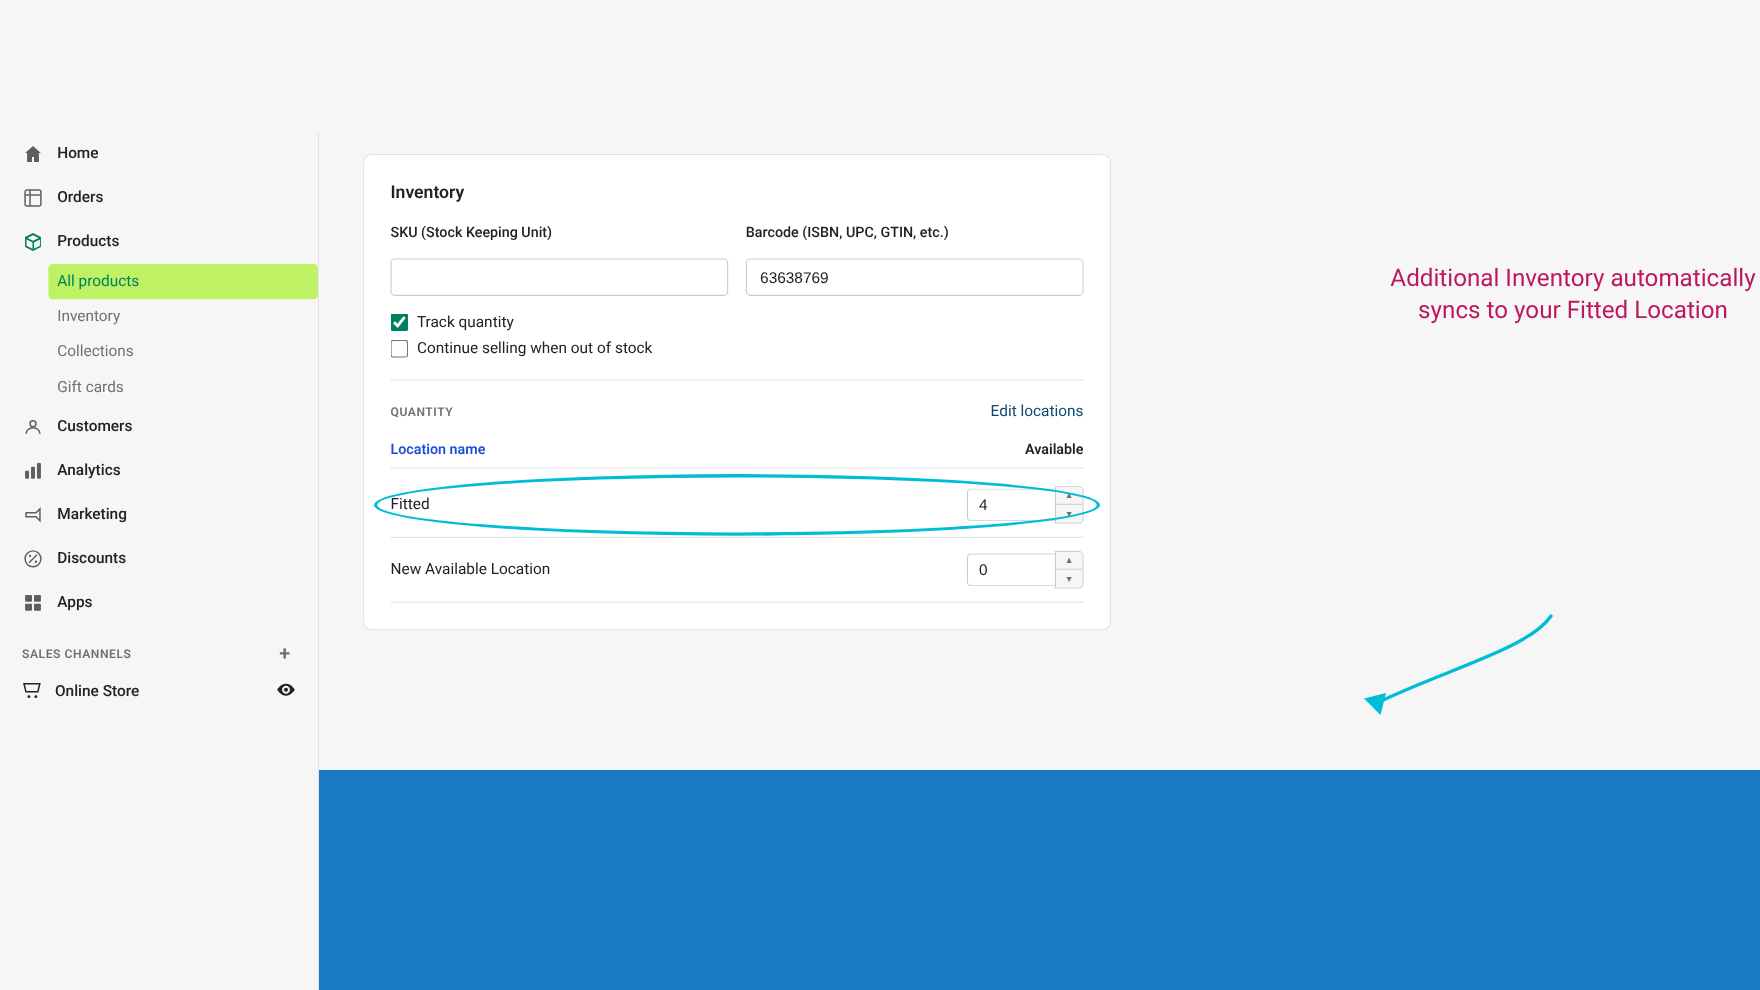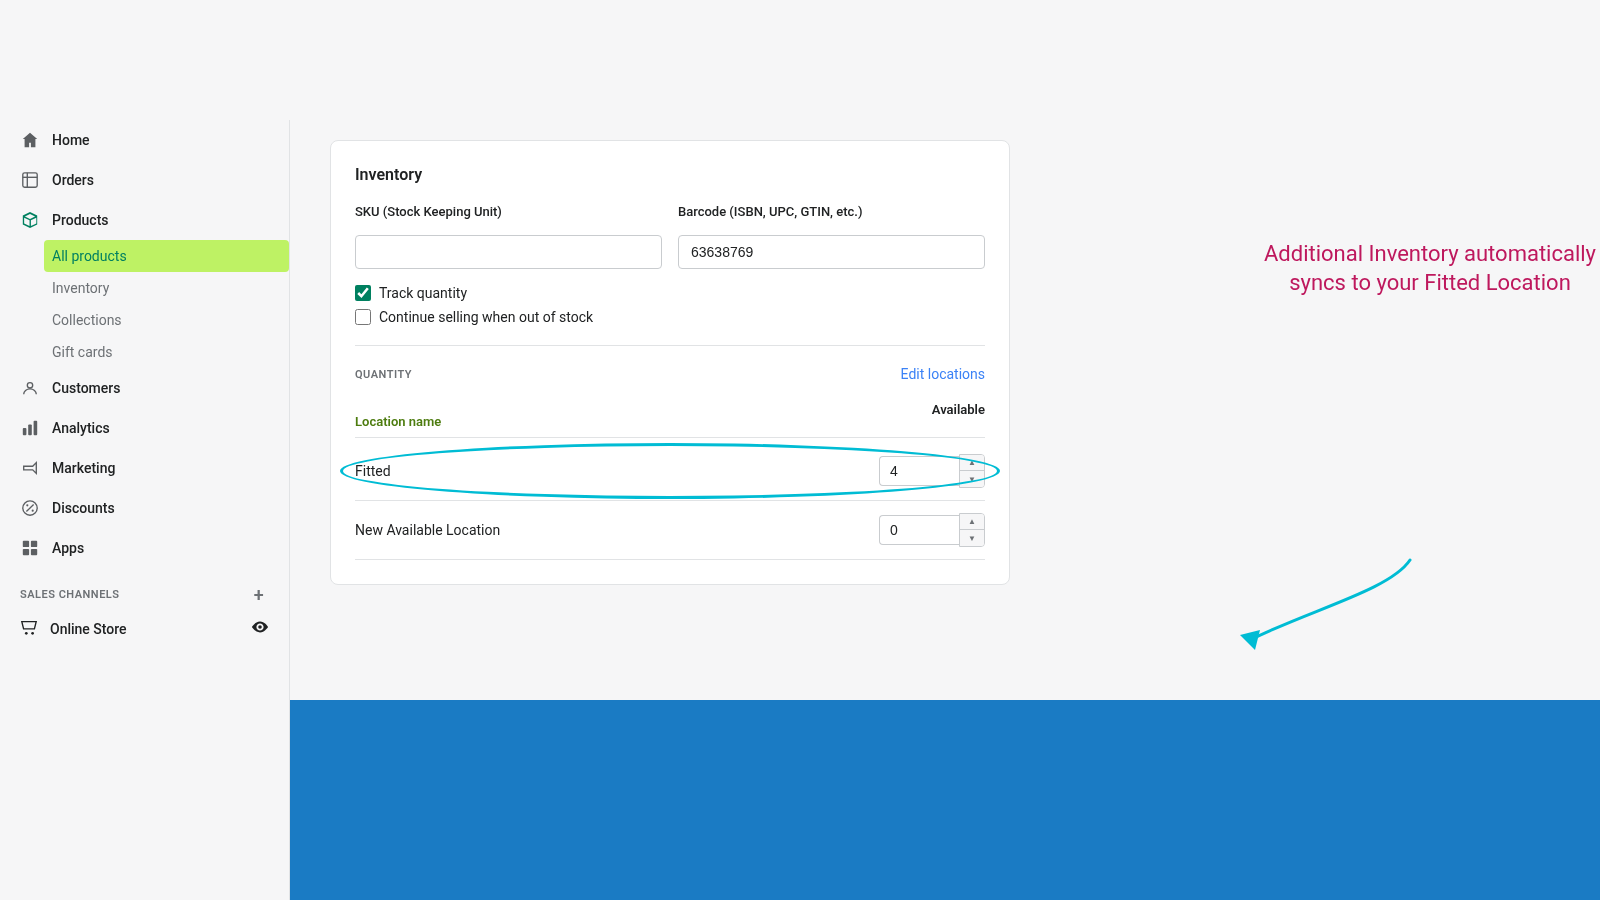--- a/index.html
+++ b/index.html
@@ -204,42 +204,41 @@
     .quantity-label {
       font-size: 11px;
       font-weight: 600;
       color: #6d7175;
       text-transform: uppercase;
       letter-spacing: 0.5px;
     }
 
     .edit-locations-link {
       font-size: 14px;
-      color: #3b82f6;
+      color: #0c4a6e;
       text-decoration: none;
       cursor: pointer;
     }
 
     .location-table {
       width: 100%;
     }
 
     .location-table-header {
       display: flex;
       justify-content: space-between;
       padding: 8px 0;
       border-bottom: 1px solid #e1e3e5;
       margin-bottom: 4px;
     }
 
     .location-col-name {
       font-size: 13px;
       font-weight: 600;
-      color: #4d7c0f;
-      margin-top: 12px;
+      color: #1d4ed8;
     }
 
     .location-col-available {
       font-size: 13px;
       font-weight: 600;
       color: #202223;
     }
 
     .location-row {
       display: flex;

